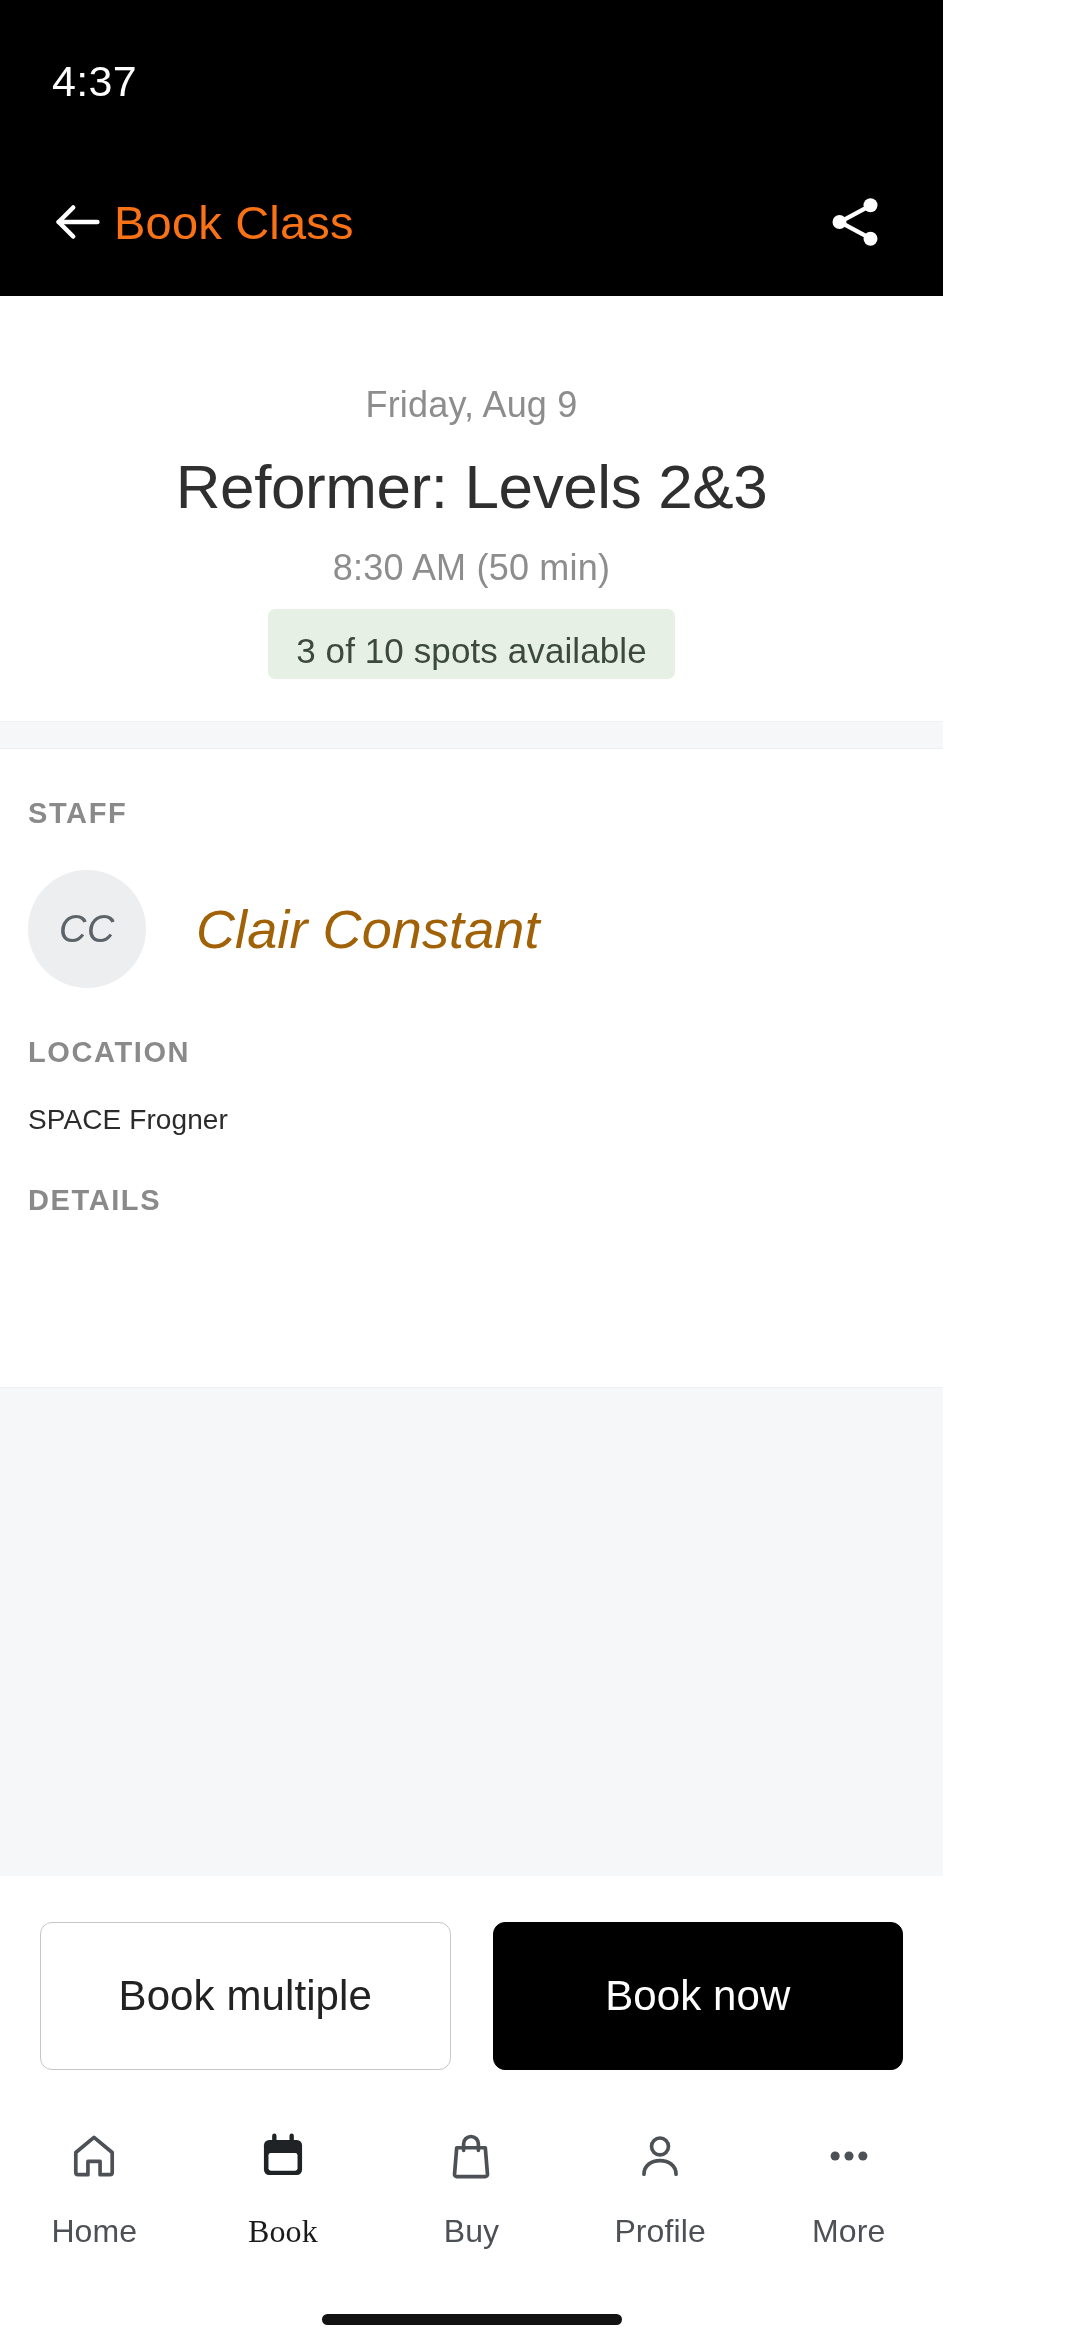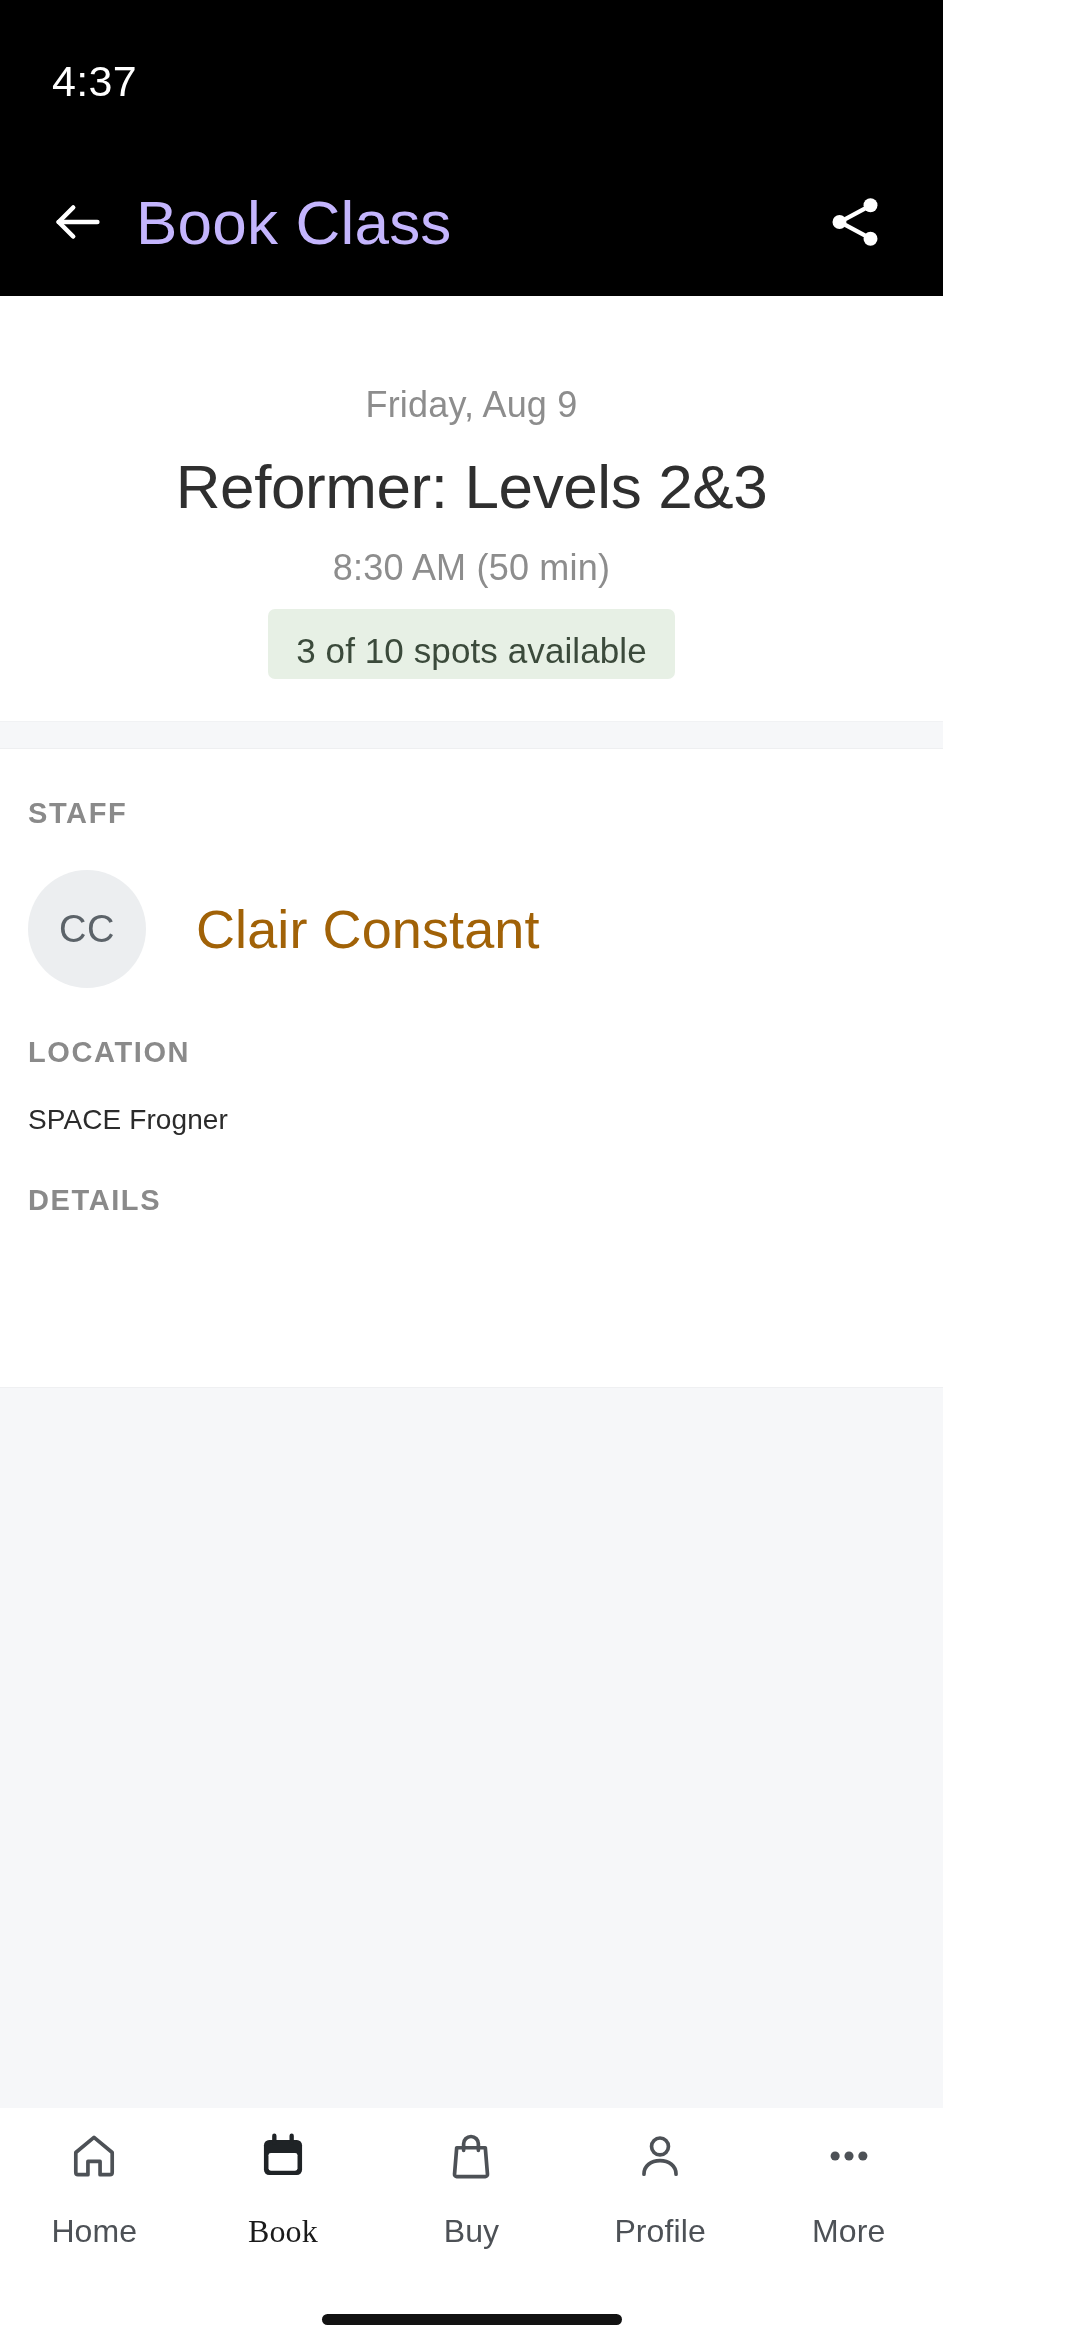--- a/index.html
+++ b/index.html
@@ -49,24 +49,23 @@
   }
   .back-btn {
     width: 72px;
     height: 72px;
     display: flex;
     align-items: center;
     justify-content: center;
     flex: 0 0 72px;
   }
   .app-title {
-    color: #c4b5fd;
-    font-size: 62px;
+    color: #f97316;
+    font-size: 47px;
     font-weight: 400;
-    margin-left: 22px;
     letter-spacing: 0.2px;
     white-space: nowrap;
   }
   .app-bar-spacer { flex: 1 1 auto; }
   .share-btn {
     width: 76px;
     height: 76px;
     display: flex;
     align-items: center;
     justify-content: center;
@@ -141,20 +140,21 @@
     font-size: 29px;
     font-weight: 700;
     color: #8a8a8a;
     letter-spacing: 1.6px;
     padding-top: 48px;
   }
   .staff-row {
     display: flex;
     align-items: center;
     padding-top: 40px;
+    font-style: italic;
   }
   .avatar {
     width: 118px;
     height: 118px;
     border-radius: 50%;
     background: #eceef0;
     display: flex;
     align-items: center;
     justify-content: center;
     flex: 0 0 118px;
@@ -318,20 +318,24 @@
 
       <div class="section-label">DETAILS</div>
       <div class="details-body"></div>
 
     </div>
 
     <div class="bottom-filler"></div>
 
   </div>
 
+  <div class="action-bar">
+    <div class="btn btn-secondary">Book multiple</div>
+    <div class="btn btn-primary">Book now</div>
+  </div>
 
   <div class="bottom-nav">
 
     <div class="nav-item">
       <span class="nav-icon">
         <svg width="52" height="52" viewBox="0 0 24 24" fill="none">
           <path d="M3.6 10.4L12 3.4l8.4 7v9.2a1 1 0 0 1-1 1h-4.6v-6.1H9.2v6.1H4.6a1 1 0 0 1-1-1v-9.2z" stroke="#4d5156" stroke-width="1.7" stroke-linejoin="round"></path>
         </svg>
       </span>
       <span class="nav-label">Home</span>

